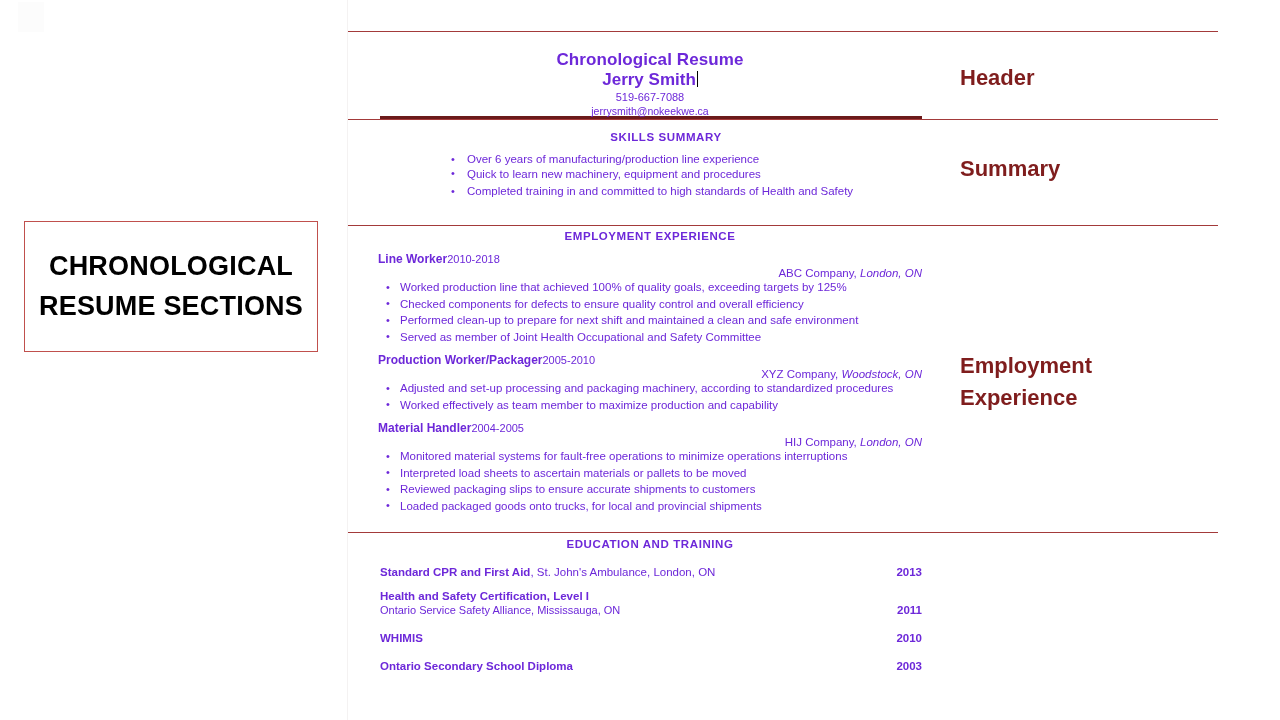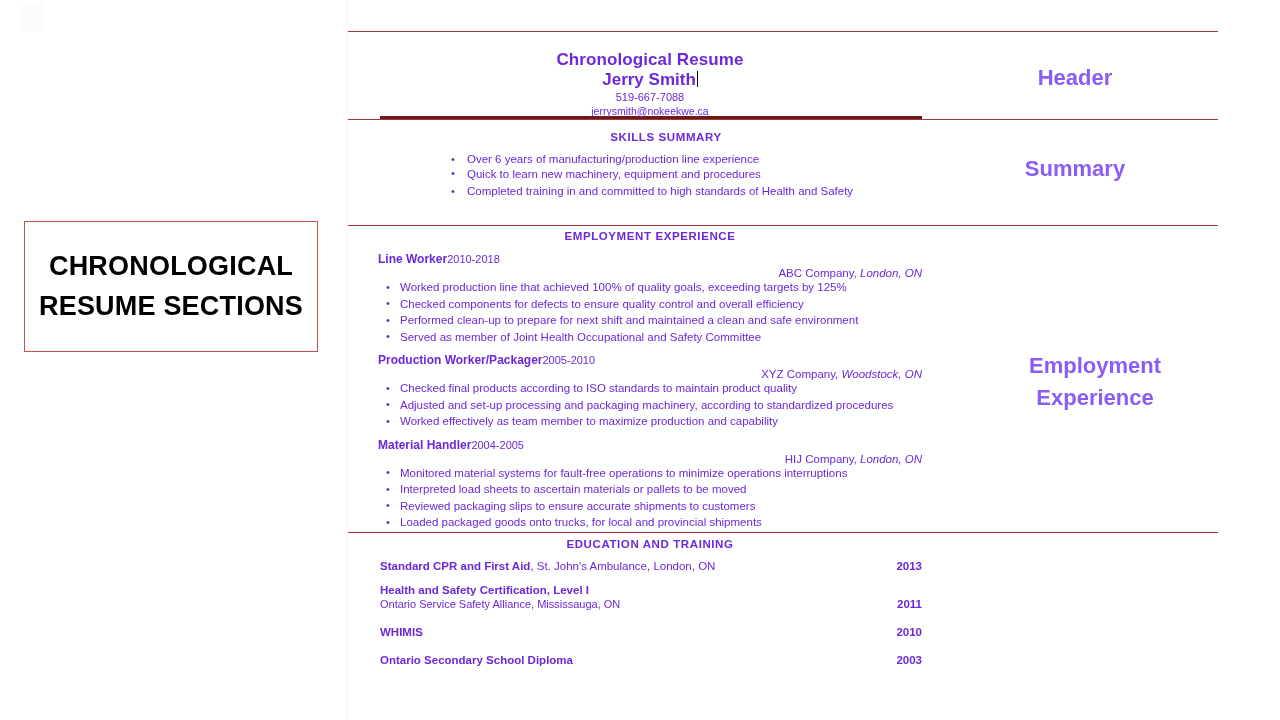--- a/index.html
+++ b/index.html
@@ -46,22 +46,21 @@
     text-align: center;
     letter-spacing: 0.2px;
     color: #000;
   }
 
   
   .annotation {
     position: absolute;
     font-size: 22px;
     font-weight: bold;
-    color: #8b5cf6;
-    text-align: center;
+    color: #7f1d1d;
     line-height: 1.45;
     white-space: pre-line;
   }
   #annotation-header      { left: 960px; top: 62px;  width: 230px; }
   #annotation-summary     { left: 960px; top: 153px; width: 230px; }
   #annotation-employment  { left: 960px; top: 350px; width: 270px; }
 
   
   #doc-left-edge {
     position: absolute;
@@ -168,21 +167,21 @@
   .job-bullets li::before {
     content: "\2022";
     position: absolute;
     left: 8px;
     top: -0.5px;
     font-size: 11px;
   }
 
   
   #education { position: absolute; left: 0; top: 538px; width: 544px; }
-  .edu-list { margin-top: 10px; }
+  .edu-list { margin-top: 16px; }
   .edu-row {
     display: flex;
     justify-content: space-between;
     align-items: baseline;
     margin-bottom: 12px;
     padding-left: 2px;
   }
   .edu-main { font-size: 11.5px; }
   .edu-main b { font-weight: bold; }
   .edu-sub { font-size: 11px; margin-top: 2px; }
@@ -250,21 +249,20 @@
       </ul>
     </div>
 
     <div class="job">
       <div class="job-head">
         <span class="job-title">Production Worker/Packager</span>
         <span class="job-dates">2005-2010</span>
       </div>
       <div class="job-company"><span>XYZ Company, </span><span class="loc">Woodstock, ON</span></div>
       <ul class="job-bullets">
-        <li>Checked final products according to ISO standards to maintain product quality</li>
         <li>Adjusted and set-up processing and packaging machinery, according to standardized procedures</li>
         <li>Worked effectively as team member to maximize production and capability</li>
       </ul>
     </div>
 
     <div class="job">
       <div class="job-head">
         <span class="job-title">Material Handler</span>
         <span class="job-dates">2004-2005</span>
       </div>

